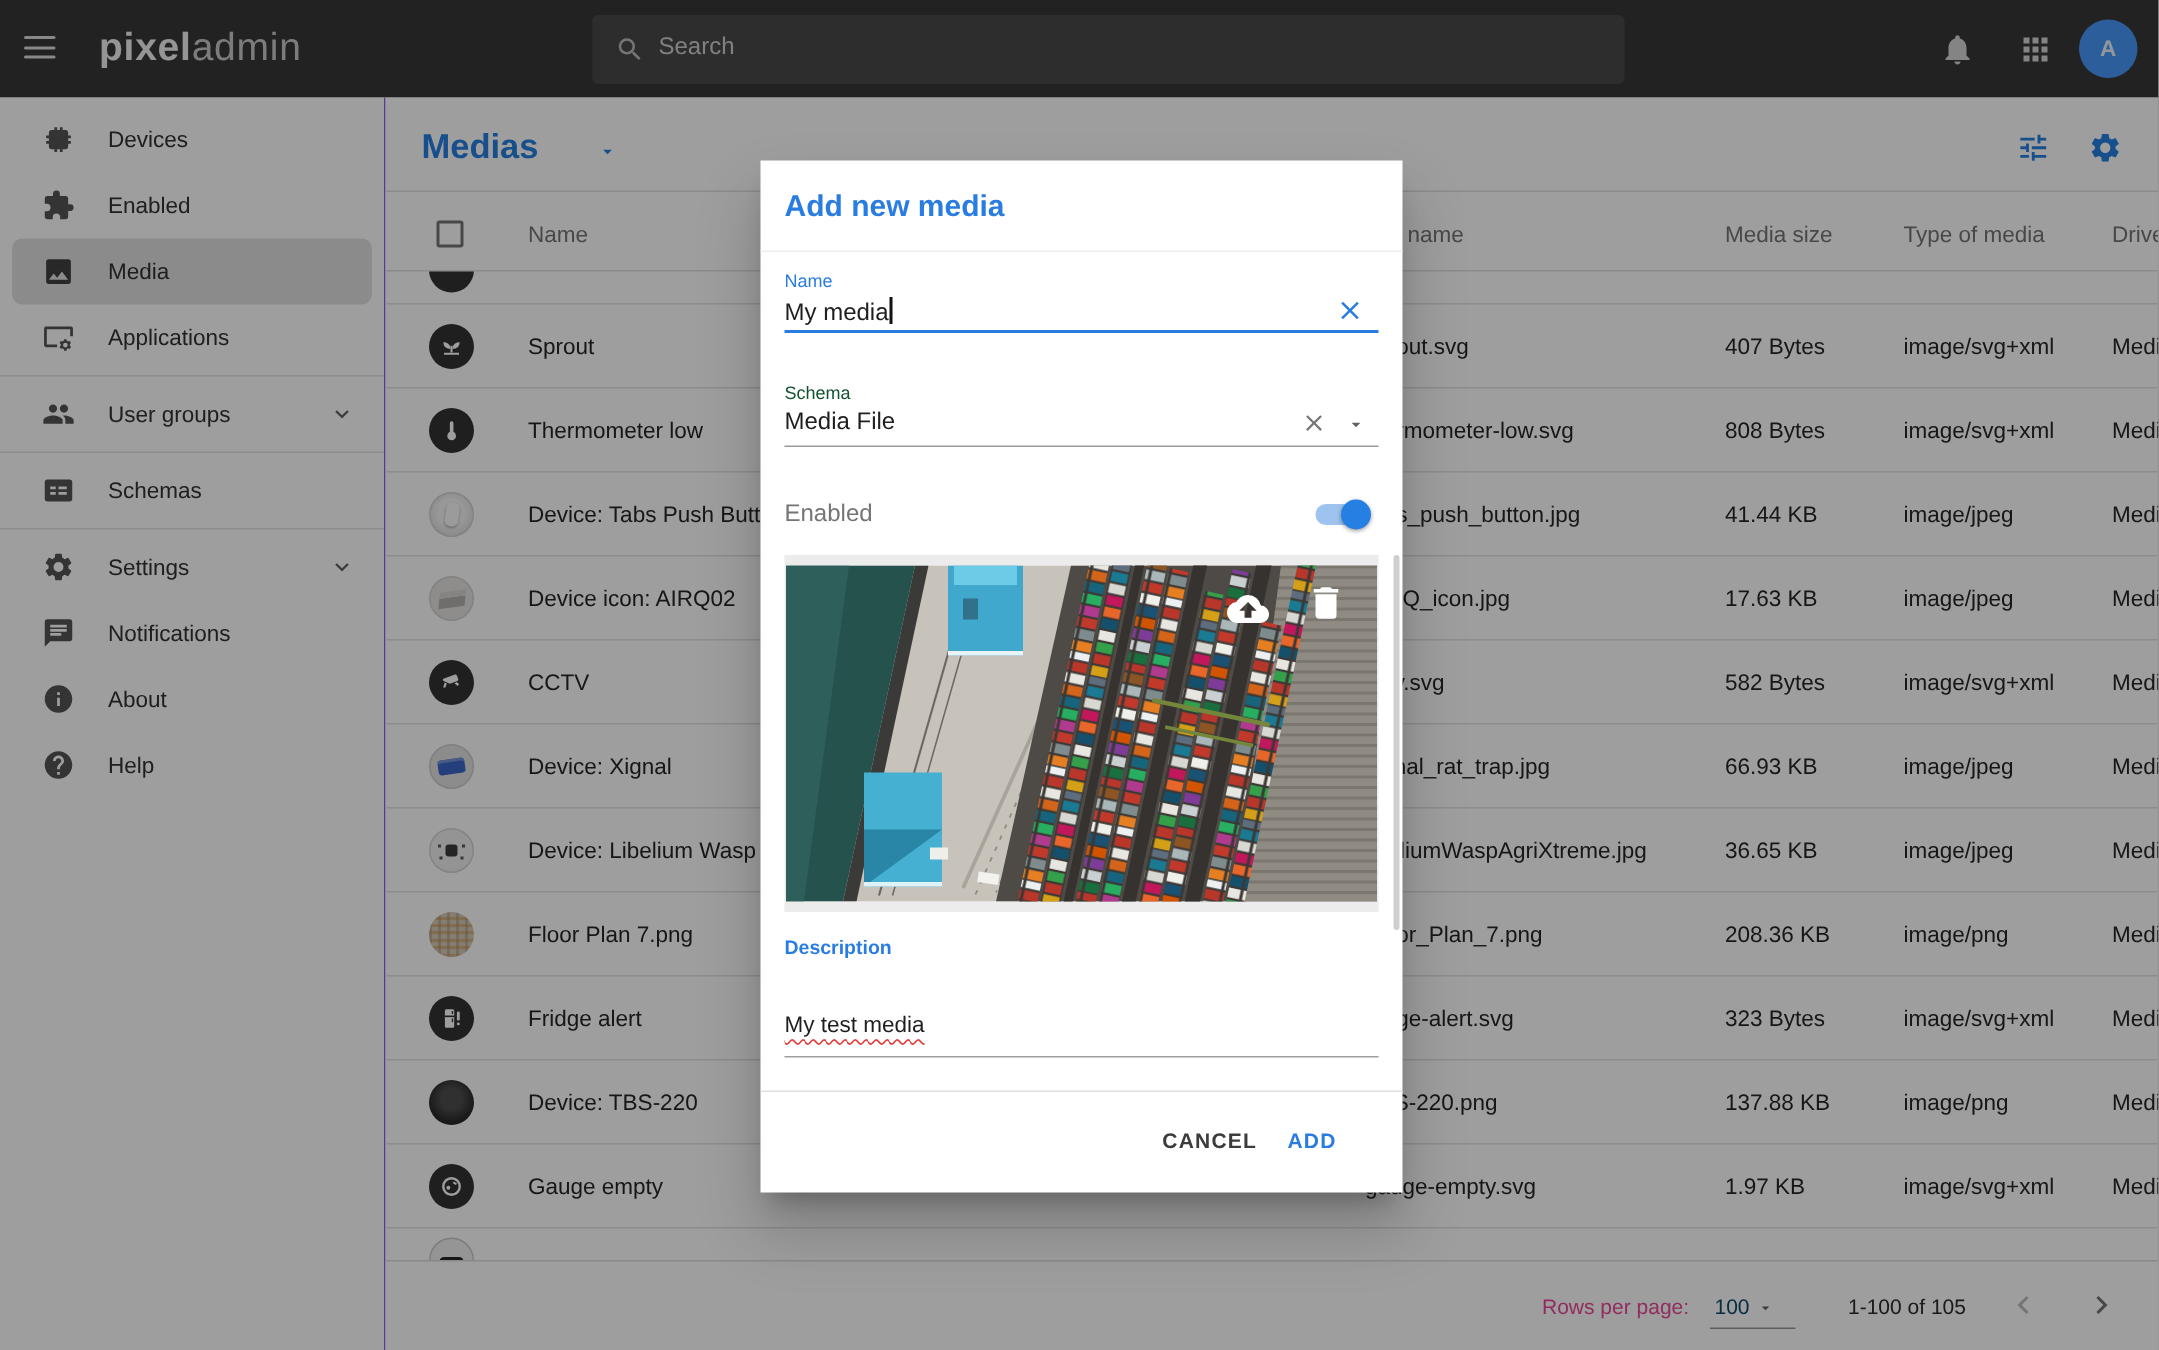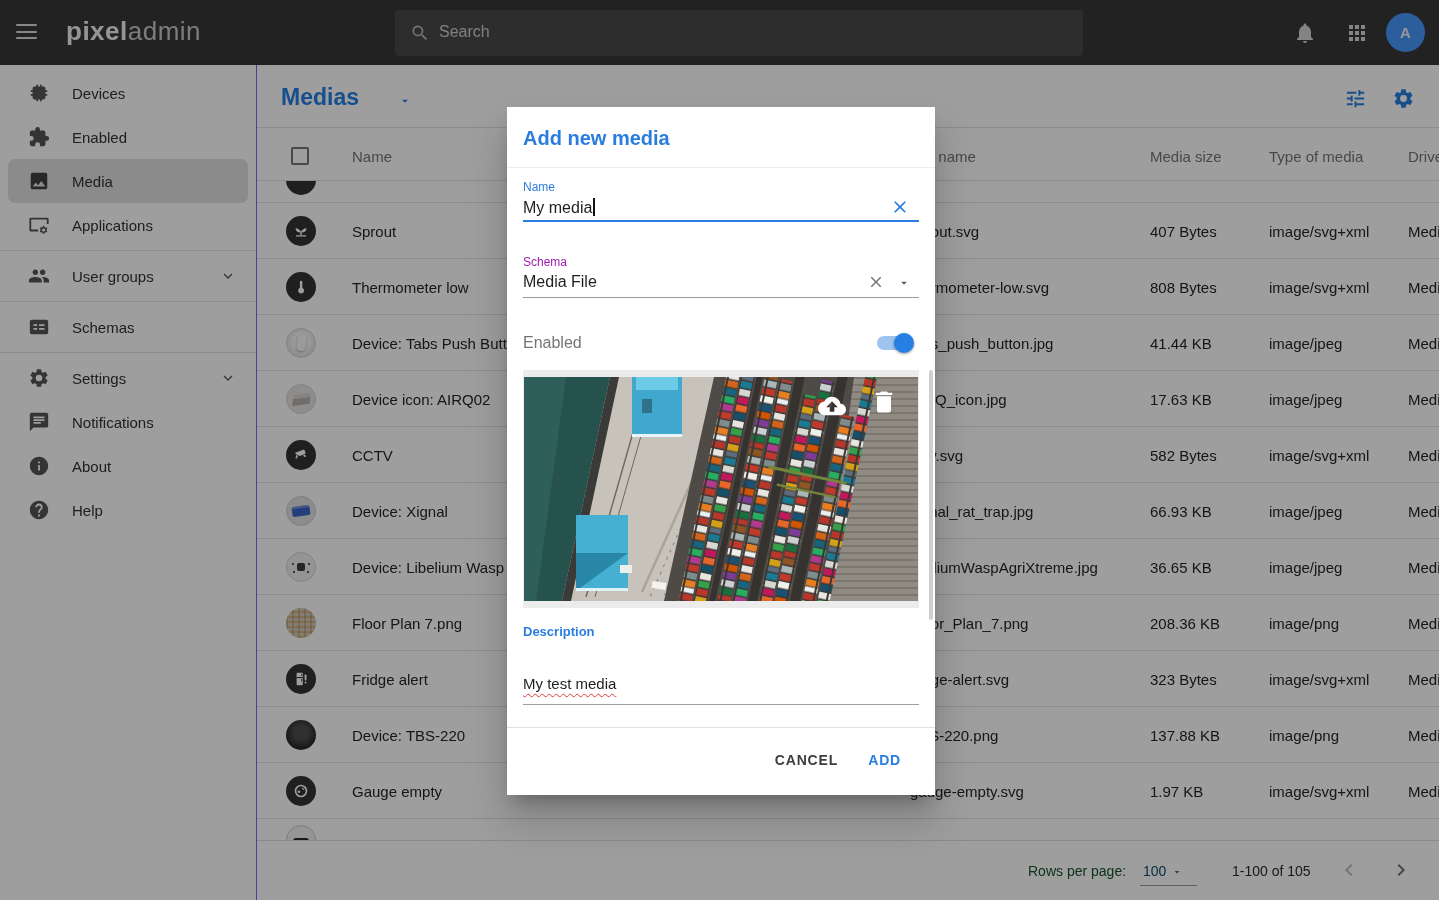--- a/index.html
+++ b/index.html
@@ -57,21 +57,21 @@
   .av-wasp{background:#efefef;border:1px solid #d4d4d4;}
   .av-wasp::after{content:"";width:8px;height:8px;border-radius:2px;background:#3d3d3d;
     box-shadow:-7px 5px 0 -3px #5a5a5a,7px 5px 0 -3px #5a5a5a,-8px -3px 0 -3px #5a5a5a,8px -3px 0 -3px #5a5a5a;}
   .av-floor{background:#d7cbb5;background-image:repeating-linear-gradient(0deg,rgba(197,126,40,.35) 0 2px,transparent 2px 5px),repeating-linear-gradient(90deg,rgba(120,110,90,.30) 0 2px,transparent 2px 6px);}
   .av-tbs{background:radial-gradient(circle at 50% 42%,#4e4e4e 0 30%,#2c2c2c 64%,#1e1e1e 100%);}
   .av-bottom{background:#f1f1f1;border:1px solid #c9c9c9;}
   .av-bottom::after{content:"";width:16px;height:12px;border-radius:3px;background:#262626;margin-top:8px;}
 
   
   .tfoot{position:absolute;left:0;right:0;top:775px;height:60px;background:#fff;border-top:1px solid #dedede;}
-  .pg-label{position:absolute;left:771px;top:22px;font-size:14px;color:#14532d;text-align:center;}
+  .pg-label{position:absolute;left:771px;top:22px;font-size:14px;color:#ec4899;text-align:center;}
   .pg-size{position:absolute;left:886px;top:22px;font-size:14px;color:#0c4a6e;}
   .pg-caret{position:absolute;left:914px;top:25px;}
   .pg-underline{position:absolute;left:883px;top:44px;width:57px;height:1px;background:#9a9a9a;}
   .pg-range{position:absolute;left:975px;top:22px;font-size:14px;color:#2b2b2b;}
   .pg-chevron{position:absolute;top:17px;width:24px;height:24px;}
 
   
   .backdrop{position:absolute;inset:0;background:rgba(0,0,0,.38);z-index:5;}
   .dialog{position:absolute;left:507px;top:107px;width:428px;height:688px;background:#fff;border-radius:0;z-index:10;
     box-shadow:0 11px 15px -7px rgba(0,0,0,.25),0 24px 38px 3px rgba(0,0,0,.18);}
@@ -87,21 +87,21 @@
   .img-wrap{position:absolute;left:16px;top:263px;width:396px;height:238px;background:#ececec;}
   .img-wrap svg.photo{position:absolute;left:1px;top:7px;width:394px;height:224px;}
   .img-icon{position:absolute;width:28px;height:28px;cursor:pointer;}
   .dlg-scrollthumb{position:absolute;right:2px;top:263px;width:4px;height:250px;border-radius:2px;background:#cfcfcf;}
   .desc-label{position:absolute;left:16px;top:517px;font-size:13px;font-weight:700;color:#2a7de0;}
   .desc-value{position:absolute;left:16px;top:568px;font-size:15px;color:#1f1f1f;
     text-decoration:underline;text-decoration-style:wavy;text-decoration-color:#e53935;text-decoration-thickness:1px;text-underline-offset:4px;}
   .dlg-fdiv{position:absolute;left:0;right:0;top:620px;height:1px;background:#e0e0e0;}
   .dlg-btn{position:absolute;top:645px;font-size:14px;font-weight:700;letter-spacing:.8px;cursor:pointer;}
   .btn-cancel{right:97px;color:#3c3c3c;}
-  .btn-add{right:34px;color:#2a7de0;}
+  .btn-add{right:44px;color:#2a7de0;}
 </style>
 </head>
 <body>
 
 <div class="screen">
 
   <header class="topbar">
     <span class="hamburger">
         <i></i>
         <i></i>
@@ -381,21 +381,21 @@
     <div class="dlg-title">Add new media</div>
     <div class="dlg-hdiv"></div>
 
     <span class="fld-label" style="top:73px;color:#2a7de0;">Name</span>
     <div class="fld-value" style="top:91px;"><span>My media</span><span class="caret-bar"></span></div>
     <svg class="icon-btn" style="left:383px;top:90px;" viewBox="0 0 24 24" fill="#2a7de0">
         <path d="M19 6.41L17.59 5 12 10.59 6.41 5 5 6.41 10.59 12 5 17.59 6.41 19 12 13.41 17.59 19 19 17.59 13.41 12z"></path>
       </svg>
     <div class="u-line" style="top:113px;height:2px;background:#2a7de0;"></div>
 
-    <span class="fld-label" style="top:148px;color:#a21caf;">Schema</span>
+    <span class="fld-label" style="top:148px;color:#14532d;">Schema</span>
     <div class="fld-value" style="top:166px;">Media File</div>
     <svg class="icon-btn" style="left:360px;top:166px;width:18px;height:18px;" viewBox="0 0 24 24" fill="#757575">
         <path d="M19 6.41L17.59 5 12 10.59 6.41 5 5 6.41 10.59 12 5 17.59 6.41 19 12 13.41 17.59 19 19 17.59 13.41 12z"></path>
       </svg>
     <svg class="icon-btn" style="left:390px;top:169px;width:14px;height:14px;" viewBox="0 0 24 24" fill="#616161">
         <path d="M7 10l5 5 5-5z"></path>
       </svg>
     <div class="u-line" style="top:190px;height:1px;background:#9a9a9a;"></div>
 
     <span class="fld-value" style="top:227px;color:#757575;">Enabled</span>

